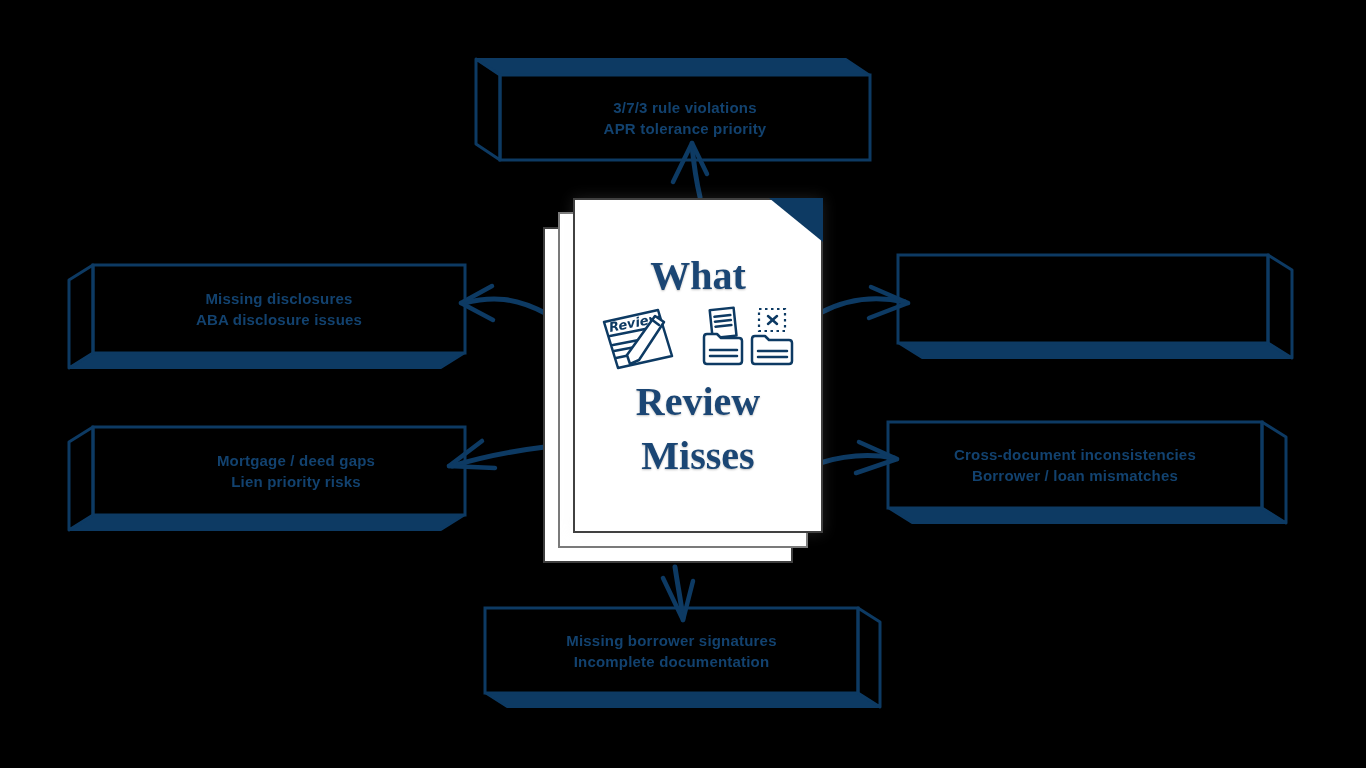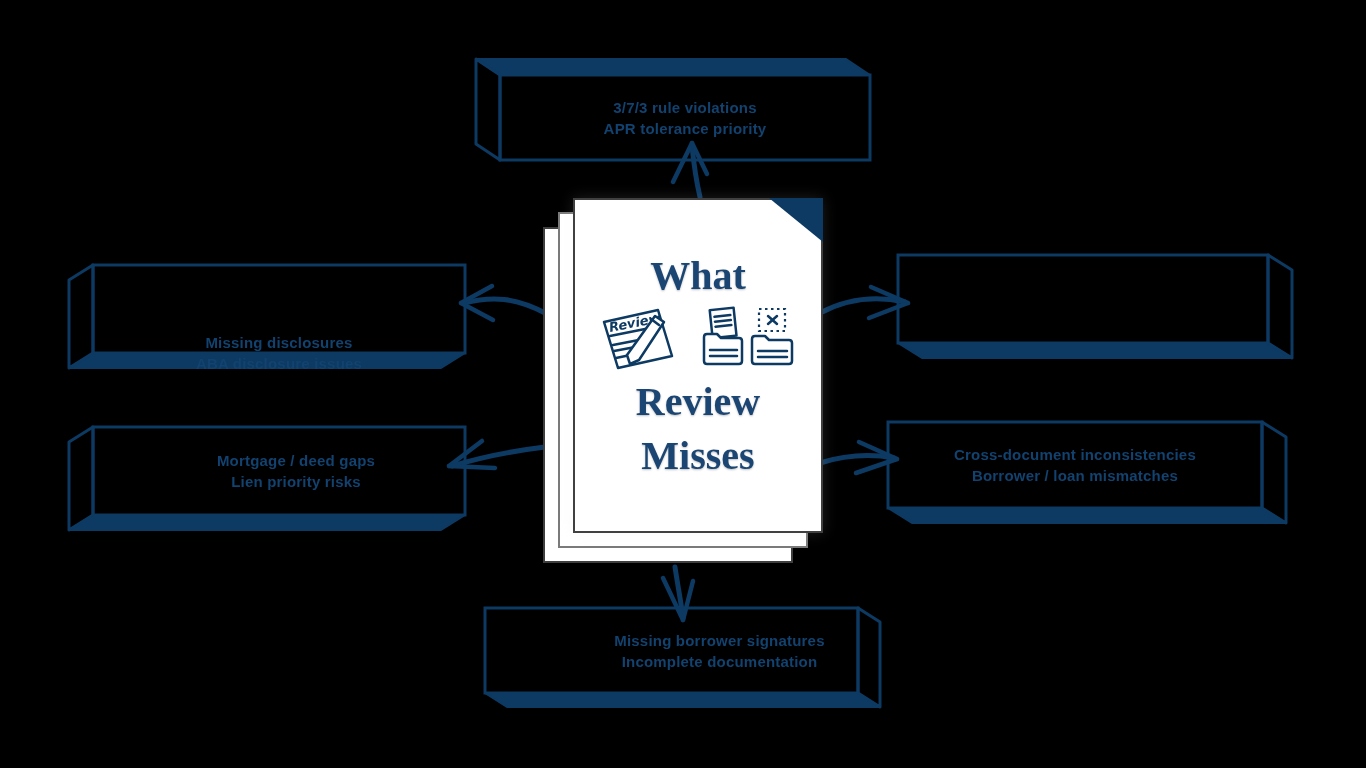--- a/index.html
+++ b/index.html
@@ -124,33 +124,33 @@
       <path class="arrow arrow-tail" d="M820,463 C846,455 872,454 894,458"></path>
       <path class="arrow arrow-head" d="M897,459 L859,442"></path>
       <path class="arrow arrow-head" d="M897,459 L856,473"></path>
     </g>
   </svg>
 
   <div class="node-label" style="left:500px;top:75px;width:370px;height:85px;">
     <span>3/7/3 rule violations</span>
     <span>APR tolerance priority</span>
   </div>
-  <div class="node-label" style="left:93px;top:265px;width:372px;height:88px;margin-top:44px;">
+  <div class="node-label" style="left:93px;top:265px;width:372px;height:88px;">
     <span>Missing disclosures</span>
     <span>ABA disclosure issues</span>
   </div>
   <div class="node-label" style="left:81px;top:427px;width:372px;height:88px;padding-left:29px;">
     <span>Mortgage / deed gaps</span>
     <span>Lien priority risks</span>
   </div>
   <div class="node-label" style="left:888px;top:422px;width:374px;height:86px;">
     <span>Cross-document inconsistencies</span>
     <span>Borrower / loan mismatches</span>
   </div>
-  <div class="node-label" style="left:485px;top:608px;width:373px;height:85px;padding-left:48px;">
+  <div class="node-label" style="left:485px;top:608px;width:373px;height:85px;">
     <span>Missing borrower signatures</span>
     <span>Incomplete documentation</span>
   </div>
 
   <div class="sheet sheet-back" style="left:543px;top:227px;width:250px;height:336px;"></div>
   <div class="sheet sheet-mid" style="left:558px;top:212px;width:250px;height:336px;"></div>
   <div class="sheet sheet-front" style="left:573px;top:198px;width:250px;height:335px;">
     <div class="fold"></div>
 
     <div class="doc-title">What</div>

